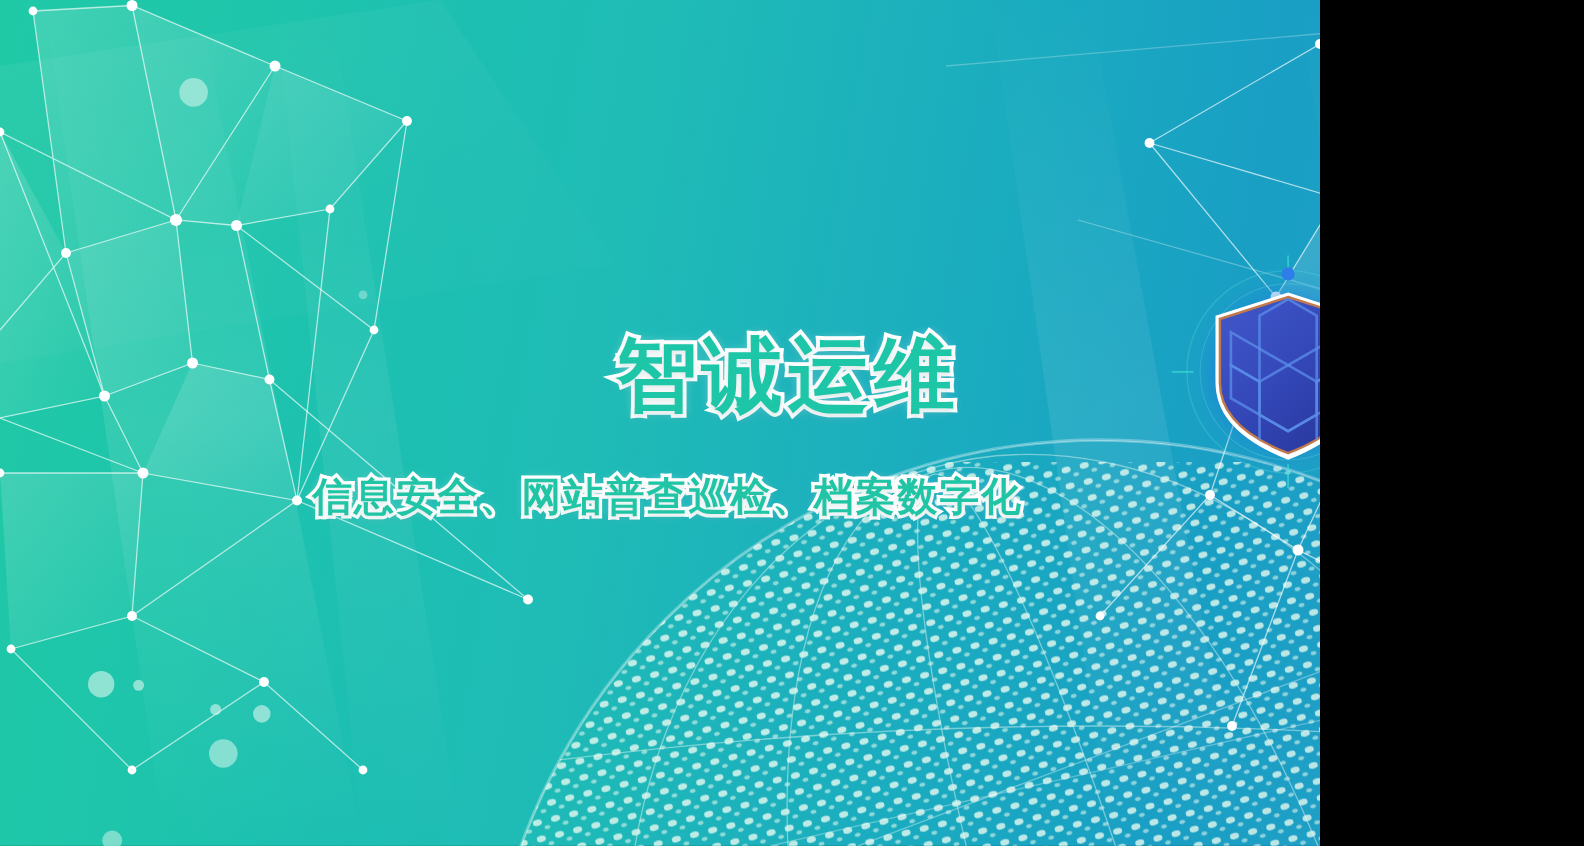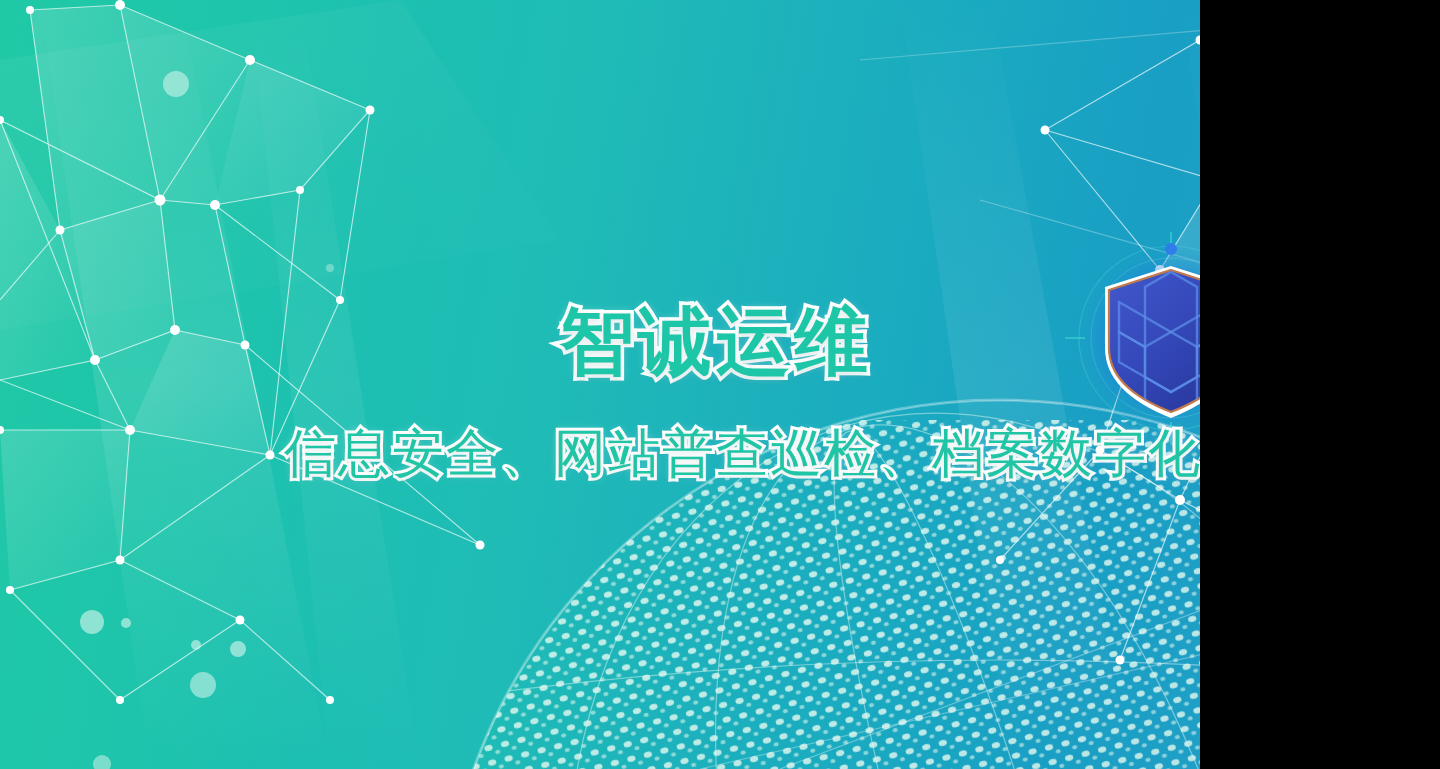--- a/index.html
+++ b/index.html
@@ -57,23 +57,23 @@
     text-shadow:
       0 0 10px rgba(255,255,255,0.55),
       0 3px 6px rgba(0,80,90,0.18);
     white-space: nowrap;
   }
 
   .sub-title {
     position: absolute;
     left: 284px;
     top: 420px;
-    font-size: 52px;
+    font-size: 36px;
     line-height: 66px;
-    font-weight: normal;
+    font-weight: bold;
     letter-spacing: 2px;
     color: #1fc5a4;
     -webkit-text-stroke: 6px #ffffff;
     paint-order: stroke fill;
     text-shadow:
       0 0 8px rgba(255,255,255,0.5),
       0 2px 5px rgba(0,80,90,0.16);
     white-space: nowrap;
   }
 

